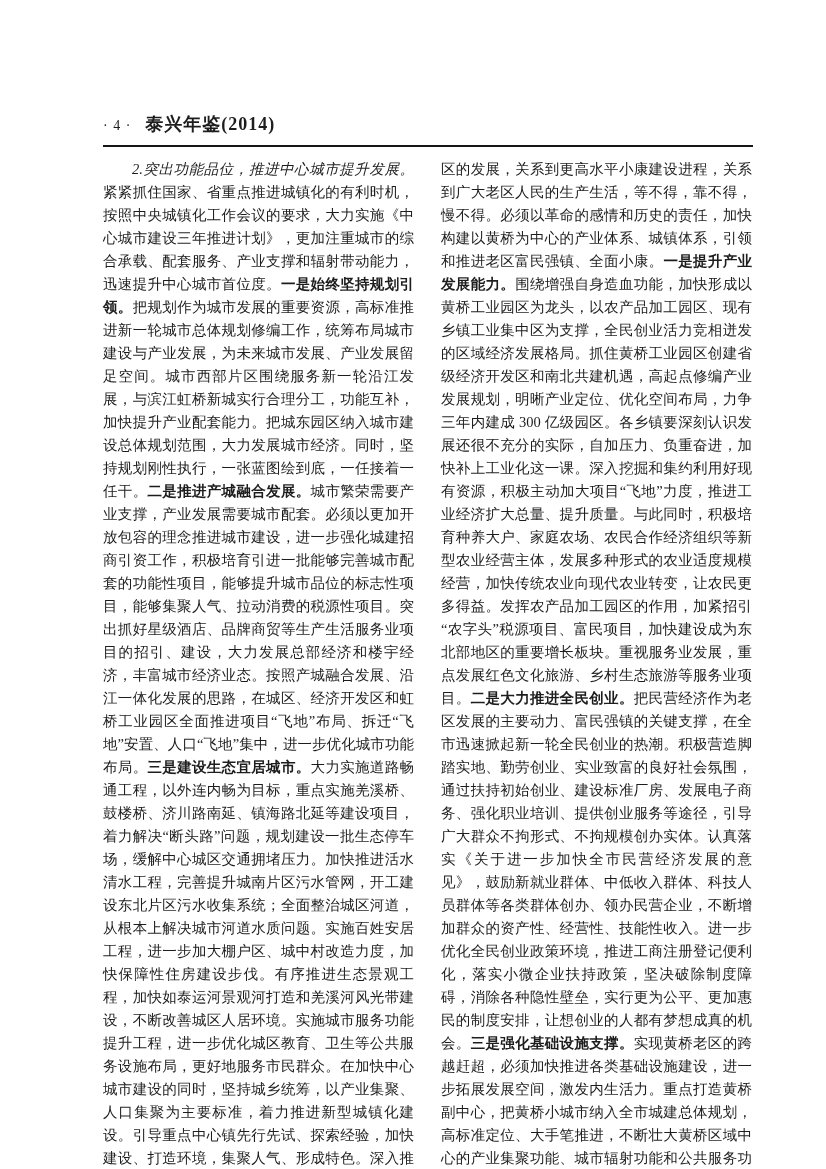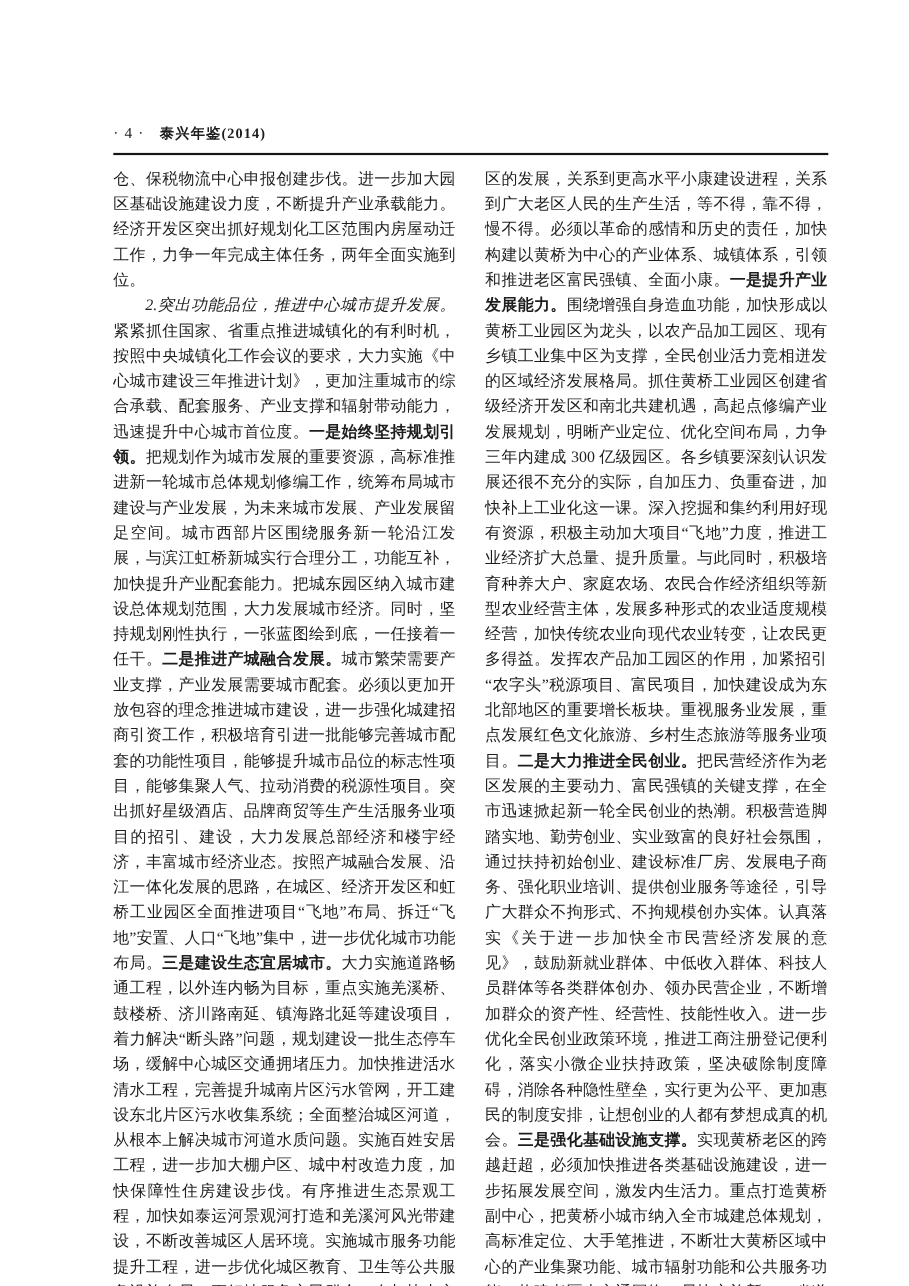--- a/index.html
+++ b/index.html
@@ -12,21 +12,21 @@
     color:#1d1d1d;
   }
   .content { position:absolute; left:103px; top:112px; width:650px; }
   .running-head {
     display:flex; align-items:baseline; gap:14px;
     font-size:14px; letter-spacing:1px;
     padding-bottom:9px;
     border-bottom:2.5px solid #151515;
   }
   .page-marker { font-size:14px; color:#1d1d1d; }
-  .head-title { font-weight:bold; font-size:13px; }
+  .head-title { font-weight:bold; font-size:18px; }
   .body-columns { display:flex; gap:27px; margin-top:11px; }
   .col {
     width:311px;
     font-size:14.5px;
     line-height:23px;
     text-align:justify;
     text-justify:inter-ideograph;
     word-break:break-all;
     overflow-wrap:anywhere;
   }
@@ -42,21 +42,20 @@
 <div class="page">
   <div class="content">
 
     <div class="running-head">
       <span class="page-marker">· 4 ·</span>
       <span class="head-title">泰兴年鉴(2014)</span>
     </div>
 
     <div class="body-columns">
       <div class="col">
-          <p class="para"><span class="run-normal">仓、保税物流中心申报创建步伐。进一步加大园区基础设施建设力度，不断提升产业承载能力。经济开发区突出抓好规划化工区范围内房屋动迁工作，力争一年完成主体任务，两年全面实施到位。</span></p>
           <p class="para indent"><span class="run-kai">2.突出功能品位，推进中心城市提升发展。</span><span class="run-normal">紧紧抓住国家、省重点推进城镇化的有利时机，按照中央城镇化工作会议的要求，大力实施《中心城市建设三年推进计划》，更加注重城市的综合承载、配套服务、产业支撑和辐射带动能力，迅速提升中心城市首位度。</span><span class="run-bold">一是始终坚持规划引领。</span><span class="run-normal">把规划作为城市发展的重要资源，高标准推进新一轮城市总体规划修编工作，统筹布局城市建设与产业发展，为未来城市发展、产业发展留足空间。城市西部片区围绕服务新一轮沿江发展，与滨江虹桥新城实行合理分工，功能互补，加快提升产业配套能力。把城东园区纳入城市建设总体规划范围，大力发展城市经济。同时，坚持规划刚性执行，一张蓝图绘到底，一任接着一任干。</span><span class="run-bold">二是推进产城融合发展。</span><span class="run-normal">城市繁荣需要产业支撑，产业发展需要城市配套。必须以更加开放包容的理念推进城市建设，进一步强化城建招商引资工作，积极培育引进一批能够完善城市配套的功能性项目，能够提升城市品位的标志性项目，能够集聚人气、拉动消费的税源性项目。突出抓好星级酒店、品牌商贸等生产生活服务业项目的招引、建设，大力发展总部经济和楼宇经济，丰富城市经济业态。按照产城融合发展、沿江一体化发展的思路，在城区、经济开发区和虹桥工业园区全面推进项目“飞地”布局、拆迁“飞地”安置、人口“飞地”集中，进一步优化城市功能布局。</span><span class="run-bold">三是建设生态宜居城市。</span><span class="run-normal">大力实施道路畅通工程，以外连内畅为目标，重点实施羌溪桥、鼓楼桥、济川路南延、镇海路北延等建设项目，着力解决“断头路”问题，规划建设一批生态停车场，缓解中心城区交通拥堵压力。加快推进活水清水工程，完善提升城南片区污水管网，开工建设东北片区污水收集系统；全面整治城区河道，从根本上解决城市河道水质问题。实施百姓安居工程，进一步加大棚户区、城中村改造力度，加快保障性住房建设步伐。有序推进生态景观工程，加快如泰运河景观河打造和羌溪河风光带建设，不断改善城区人居环境。实施城市服务功能提升工程，进一步优化城区教育、卫生等公共服务设施布局，更好地服务市民群众。在加快中心城市建设的同时，坚持城乡统筹，以产业集聚、人口集聚为主要标准，着力推进新型城镇化建设。引导重点中心镇先行先试、探索经验，加快建设、打造环境，集聚人气、形成特色。深入推进“美丽城乡建设行动”，继续实施村庄环境综合整治，完善“四位一体”长效管护机制，实现由突击性治理向常态化管理转变。</span></p>
         </div>
       <div class="col">
           <p class="para"><span class="run-normal">区的发展，关系到更高水平小康建设进程，关系到广大老区人民的生产生活，等不得，靠不得，慢不得。必须以革命的感情和历史的责任，加快构建以黄桥为中心的产业体系、城镇体系，引领和推进老区富民强镇、全面小康。</span><span class="run-bold">一是提升产业发展能力。</span><span class="run-normal">围绕增强自身造血功能，加快形成以黄桥工业园区为龙头，以农产品加工园区、现有乡镇工业集中区为支撑，全民创业活力竞相迸发的区域经济发展格局。抓住黄桥工业园区创建省级经济开发区和南北共建机遇，高起点修编产业发展规划，明晰产业定位、优化空间布局，力争三年内建成 300 亿级园区。各乡镇要深刻认识发展还很不充分的实际，自加压力、负重奋进，加快补上工业化这一课。深入挖掘和集约利用好现有资源，积极主动加大项目“飞地”力度，推进工业经济扩大总量、提升质量。与此同时，积极培育种养大户、家庭农场、农民合作经济组织等新型农业经营主体，发展多种形式的农业适度规模经营，加快传统农业向现代农业转变，让农民更多得益。发挥农产品加工园区的作用，加紧招引“农字头”税源项目、富民项目，加快建设成为东北部地区的重要增长板块。重视服务业发展，重点发展红色文化旅游、乡村生态旅游等服务业项目。</span><span class="run-bold">二是大力推进全民创业。</span><span class="run-normal">把民营经济作为老区发展的主要动力、富民强镇的关键支撑，在全市迅速掀起新一轮全民创业的热潮。积极营造脚踏实地、勤劳创业、实业致富的良好社会氛围，通过扶持初始创业、建设标准厂房、发展电子商务、强化职业培训、提供创业服务等途径，引导广大群众不拘形式、不拘规模创办实体。认真落实《关于进一步加快全市民营经济发展的意见》，鼓励新就业群体、中低收入群体、科技人员群体等各类群体创办、领办民营企业，不断增加群众的资产性、经营性、技能性收入。进一步优化全民创业政策环境，推进工商注册登记便利化，落实小微企业扶持政策，坚决破除制度障碍，消除各种隐性壁垒，实行更为公平、更加惠民的制度安排，让想创业的人都有梦想成真的机会。</span><span class="run-bold">三是强化基础设施支撑。</span><span class="run-normal">实现黄桥老区的跨越赶超，必须加快推进各类基础设施建设，进一步拓展发展空间，激发内生活力。重点打造黄桥副中心，把黄桥小城市纳入全市城建总体规划，高标准定位、大手笔推进，不断壮大黄桥区域中心的产业集聚功能、城市辐射功能和公共服务功能。构建老区大交通网络，尽快实施新 334 省道东延工程，规划实施市域南部和北部东西干线、中部南北干线，进一步提高老区道路密度，优化交通网络，缩短时空距离。推进重点水利工程建设，加快如泰运河、古马干河、西姜黄河、宜堡港等重点河道整治，实施城黄灌区节水改造、中小河流综合整治等工程项目。</span></p>
         </div>
     </div>
 
   </div>
 </div>
 

